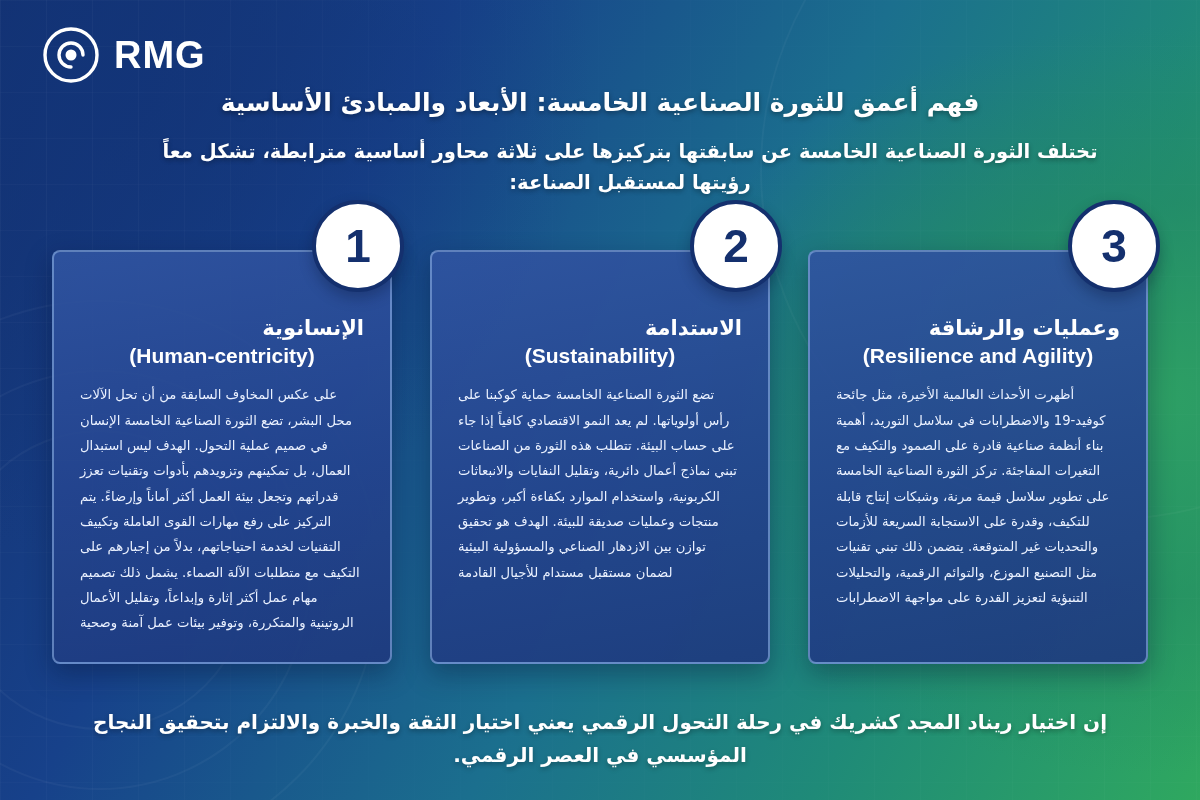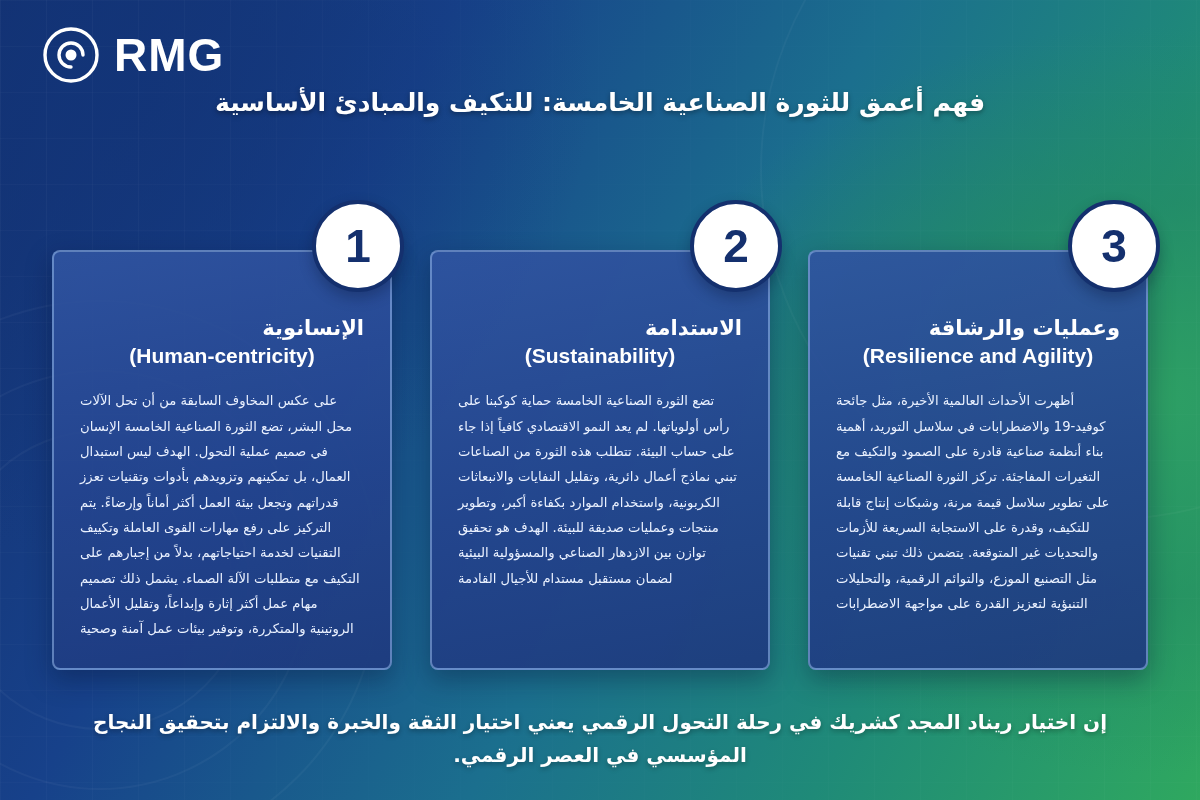--- a/index.html
+++ b/index.html
@@ -57,21 +57,21 @@
     top: 26px;
     right: auto;
     left: 42px;
     display: flex;
     align-items: center;
     gap: 14px;
     direction: ltr;
   }
   .logo-mark { width: 58px; height: 58px; }
   .logo-text {
-    font-size: 46px;
+    font-size: 38px;
     font-weight: 700;
     color: #ffffff;
     letter-spacing: 1px;
     font-family: "Liberation Sans", sans-serif;
   }
 
   .headline {
     position: absolute;
     top: 88px;
     left: 60px;
@@ -140,21 +140,21 @@
     font-size: 21px;
     font-weight: 700;
     line-height: 1.35;
   }
   .card-title-en {
     text-align: center;
     color: #ffffff;
     font-size: 21px;
     font-weight: 700;
     margin-top: 2px;
-    margin-bottom: 20px;
+    margin-bottom: 14px;
     direction: ltr;
     font-family: "Liberation Sans", sans-serif;
   }
   .card-body {
     color: #eaf1ff;
     font-size: 13.2px;
     line-height: 1.92;
     text-align: left;
   }
 
@@ -194,21 +194,22 @@
     <span class="logo-mark">
       <svg width="58" height="58" viewBox="0 0 58 58" aria-hidden="true">
         <circle cx="29" cy="29" r="26" fill="none" stroke="#ffffff" stroke-width="3.4"></circle>
         <path d="M41 29a12 12 0 1 0-12 12" fill="none" stroke="#ffffff" stroke-width="3.4" stroke-linecap="round"></path>
         <circle cx="29" cy="29" r="5.5" fill="#ffffff"></circle>
       </svg>
     </span>
     <span class="logo-text">RMG</span>
   </div>
 
-  <div class="headline">فهم أعمق للثورة الصناعية الخامسة: للتكيف والمبادئ الأساسية</div>
+  <div class="headline">فهم أعمق للثورة الصناعية الخامسة: الأبعاد والمبادئ الأساسية</div>
+  <div class="subhead">تختلف الثورة الصناعية الخامسة عن سابقتها بتركيزها على ثلاثة محاور أساسية مترابطة، تشكل معاً رؤيتها لمستقبل الصناعة:</div>
 
   <div class="cards">
 
     <div class="card c3">
       <div class="badge">3</div>
       <div class="card-title-ar">وعمليات والرشاقة</div>
       <div class="card-title-en">(Resilience and Agility)</div>
       <div class="card-body">أظهرت الأحداث العالمية الأخيرة، مثل جائحة كوفيد-19 والاضطرابات في سلاسل التوريد، أهمية بناء أنظمة صناعية قادرة على الصمود والتكيف مع التغيرات المفاجئة. تركز الثورة الصناعية الخامسة على تطوير سلاسل قيمة مرنة، وشبكات إنتاج قابلة للتكيف، وقدرة على الاستجابة السريعة للأزمات والتحديات غير المتوقعة. يتضمن ذلك تبني تقنيات مثل التصنيع الموزع، والتوائم الرقمية، والتحليلات التنبؤية لتعزيز القدرة على مواجهة الاضطرابات</div>
     </div>
 

